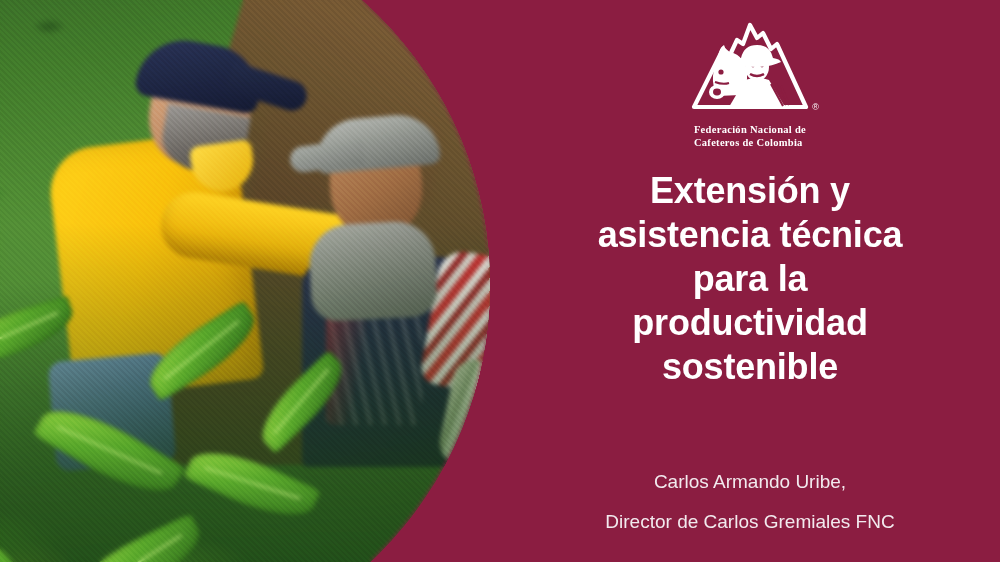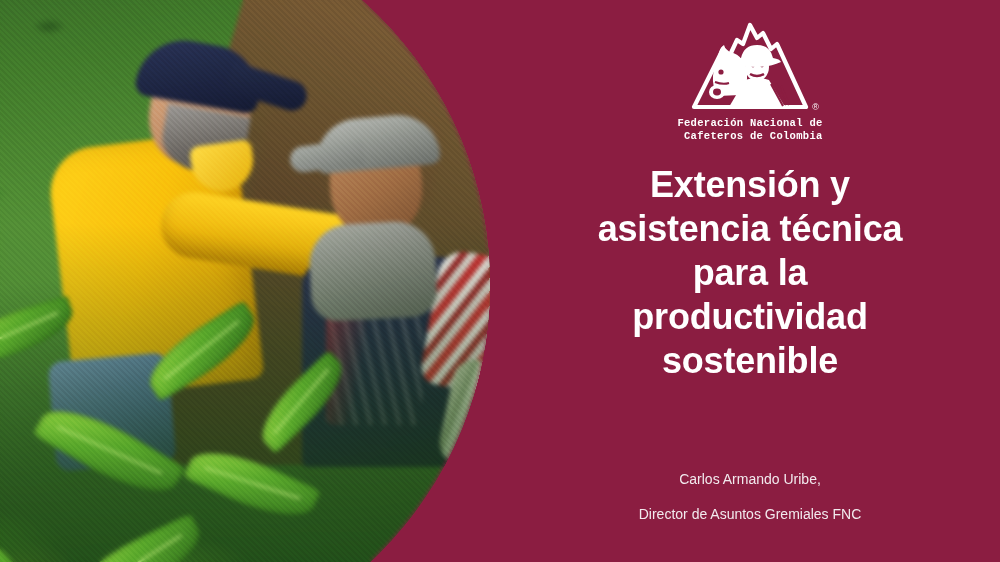--- a/index.html
+++ b/index.html
@@ -280,27 +280,27 @@
   }
   .logo-reg {
     position: absolute;
     right: -4px;
     bottom: 2px;
     color: #ffffff;
     font-size: 9px;
     line-height: 1;
   }
   .logo-text {
-    margin-top: 3px;
+    margin-top: 9px;
     color: #ffffff;
-    font-family: Liberation Mono, monospace;
+    font-family: Liberation Serif, serif;
     font-size: 10.5px;
     font-weight: 700;
     line-height: 1.25;
-    text-align: right;
+    text-align: left;
     letter-spacing: .3px;
     white-space: pre-line;
   }
 
   
   .title {
     margin-top: 20px;
     width: 470px;
     color: #ffffff;
     font-size: 36px;
@@ -315,21 +315,21 @@
   .speaker {
     position: absolute;
     left: 0;
     right: 0;
     top: 472px;
     text-align: center;
   }
   .speaker-name,
   .speaker-role {
     color: #f2eaee;
-    font-size: 14px;
+    font-size: 19px;
     font-weight: 400;
     line-height: 1.0;
   }
   .speaker-role { margin-top: 21px; }
 </style>
 </head>
 <body>
 
 <div class="slide">
 
@@ -408,17 +408,17 @@
     </div>
 
     <h1 class="title">Extensión y
 asistencia técnica
 para la
 productividad
 sostenible</h1>
 
     <div class="speaker">
       <div class="speaker-name">Carlos Armando Uribe,</div>
-      <div class="speaker-role">Director de Asuntos Gremiales FNC</div>
+      <div class="speaker-role">Director de Carlos Gremiales FNC</div>
     </div>
 
   </div>
 </div>
 
 </body></html>

